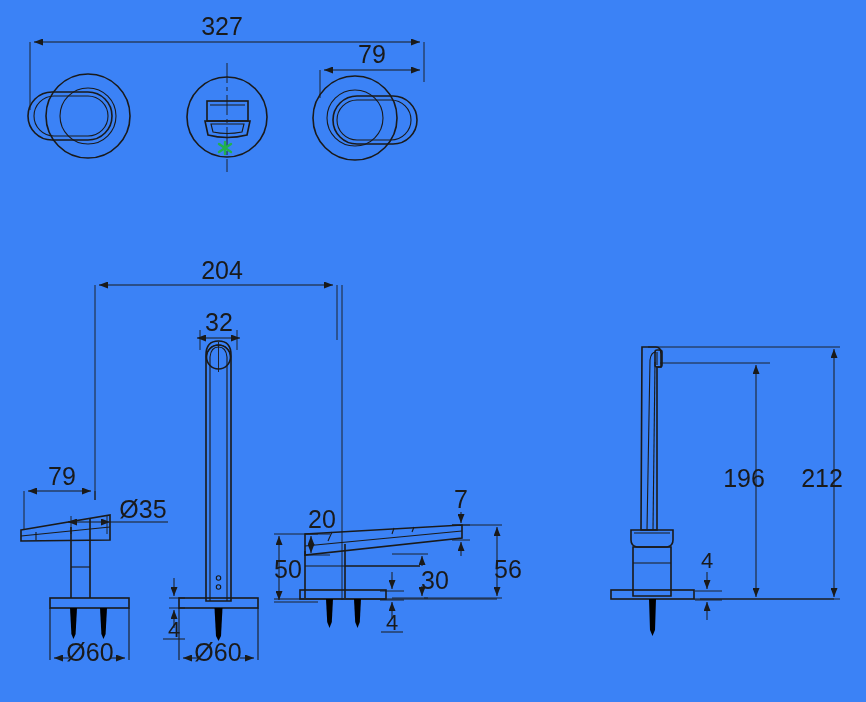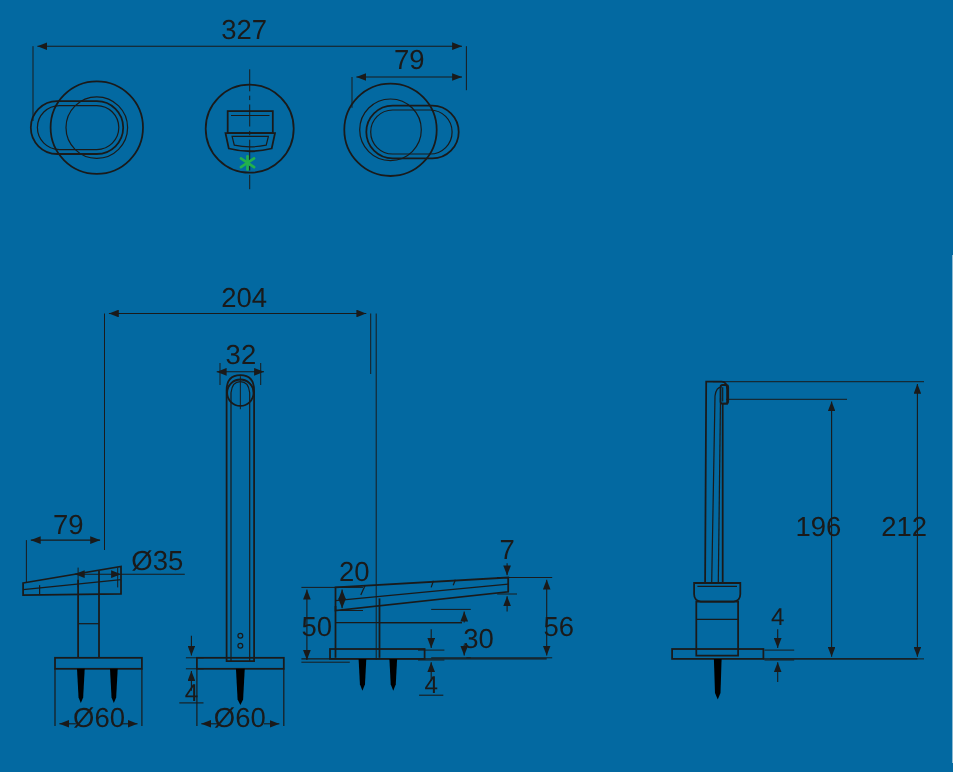--- a/index.html
+++ b/index.html
@@ -8,21 +8,21 @@
     padding: 0;
     background: #ffffff;
   }
   body {
     font-family: "Liberation Sans", sans-serif;
   }
   #drawing-root {
     position: relative;
     width: 866px;
     height: 702px;
-    background: #0369a1;
+    background: #3b82f6;
     overflow: hidden;
   }
   #drawing-svg {
     display: block;
     width: 866px;
     height: 702px;
   }
   .dim-text {
     font-family: "Liberation Sans", sans-serif;
     font-size: 25px;

